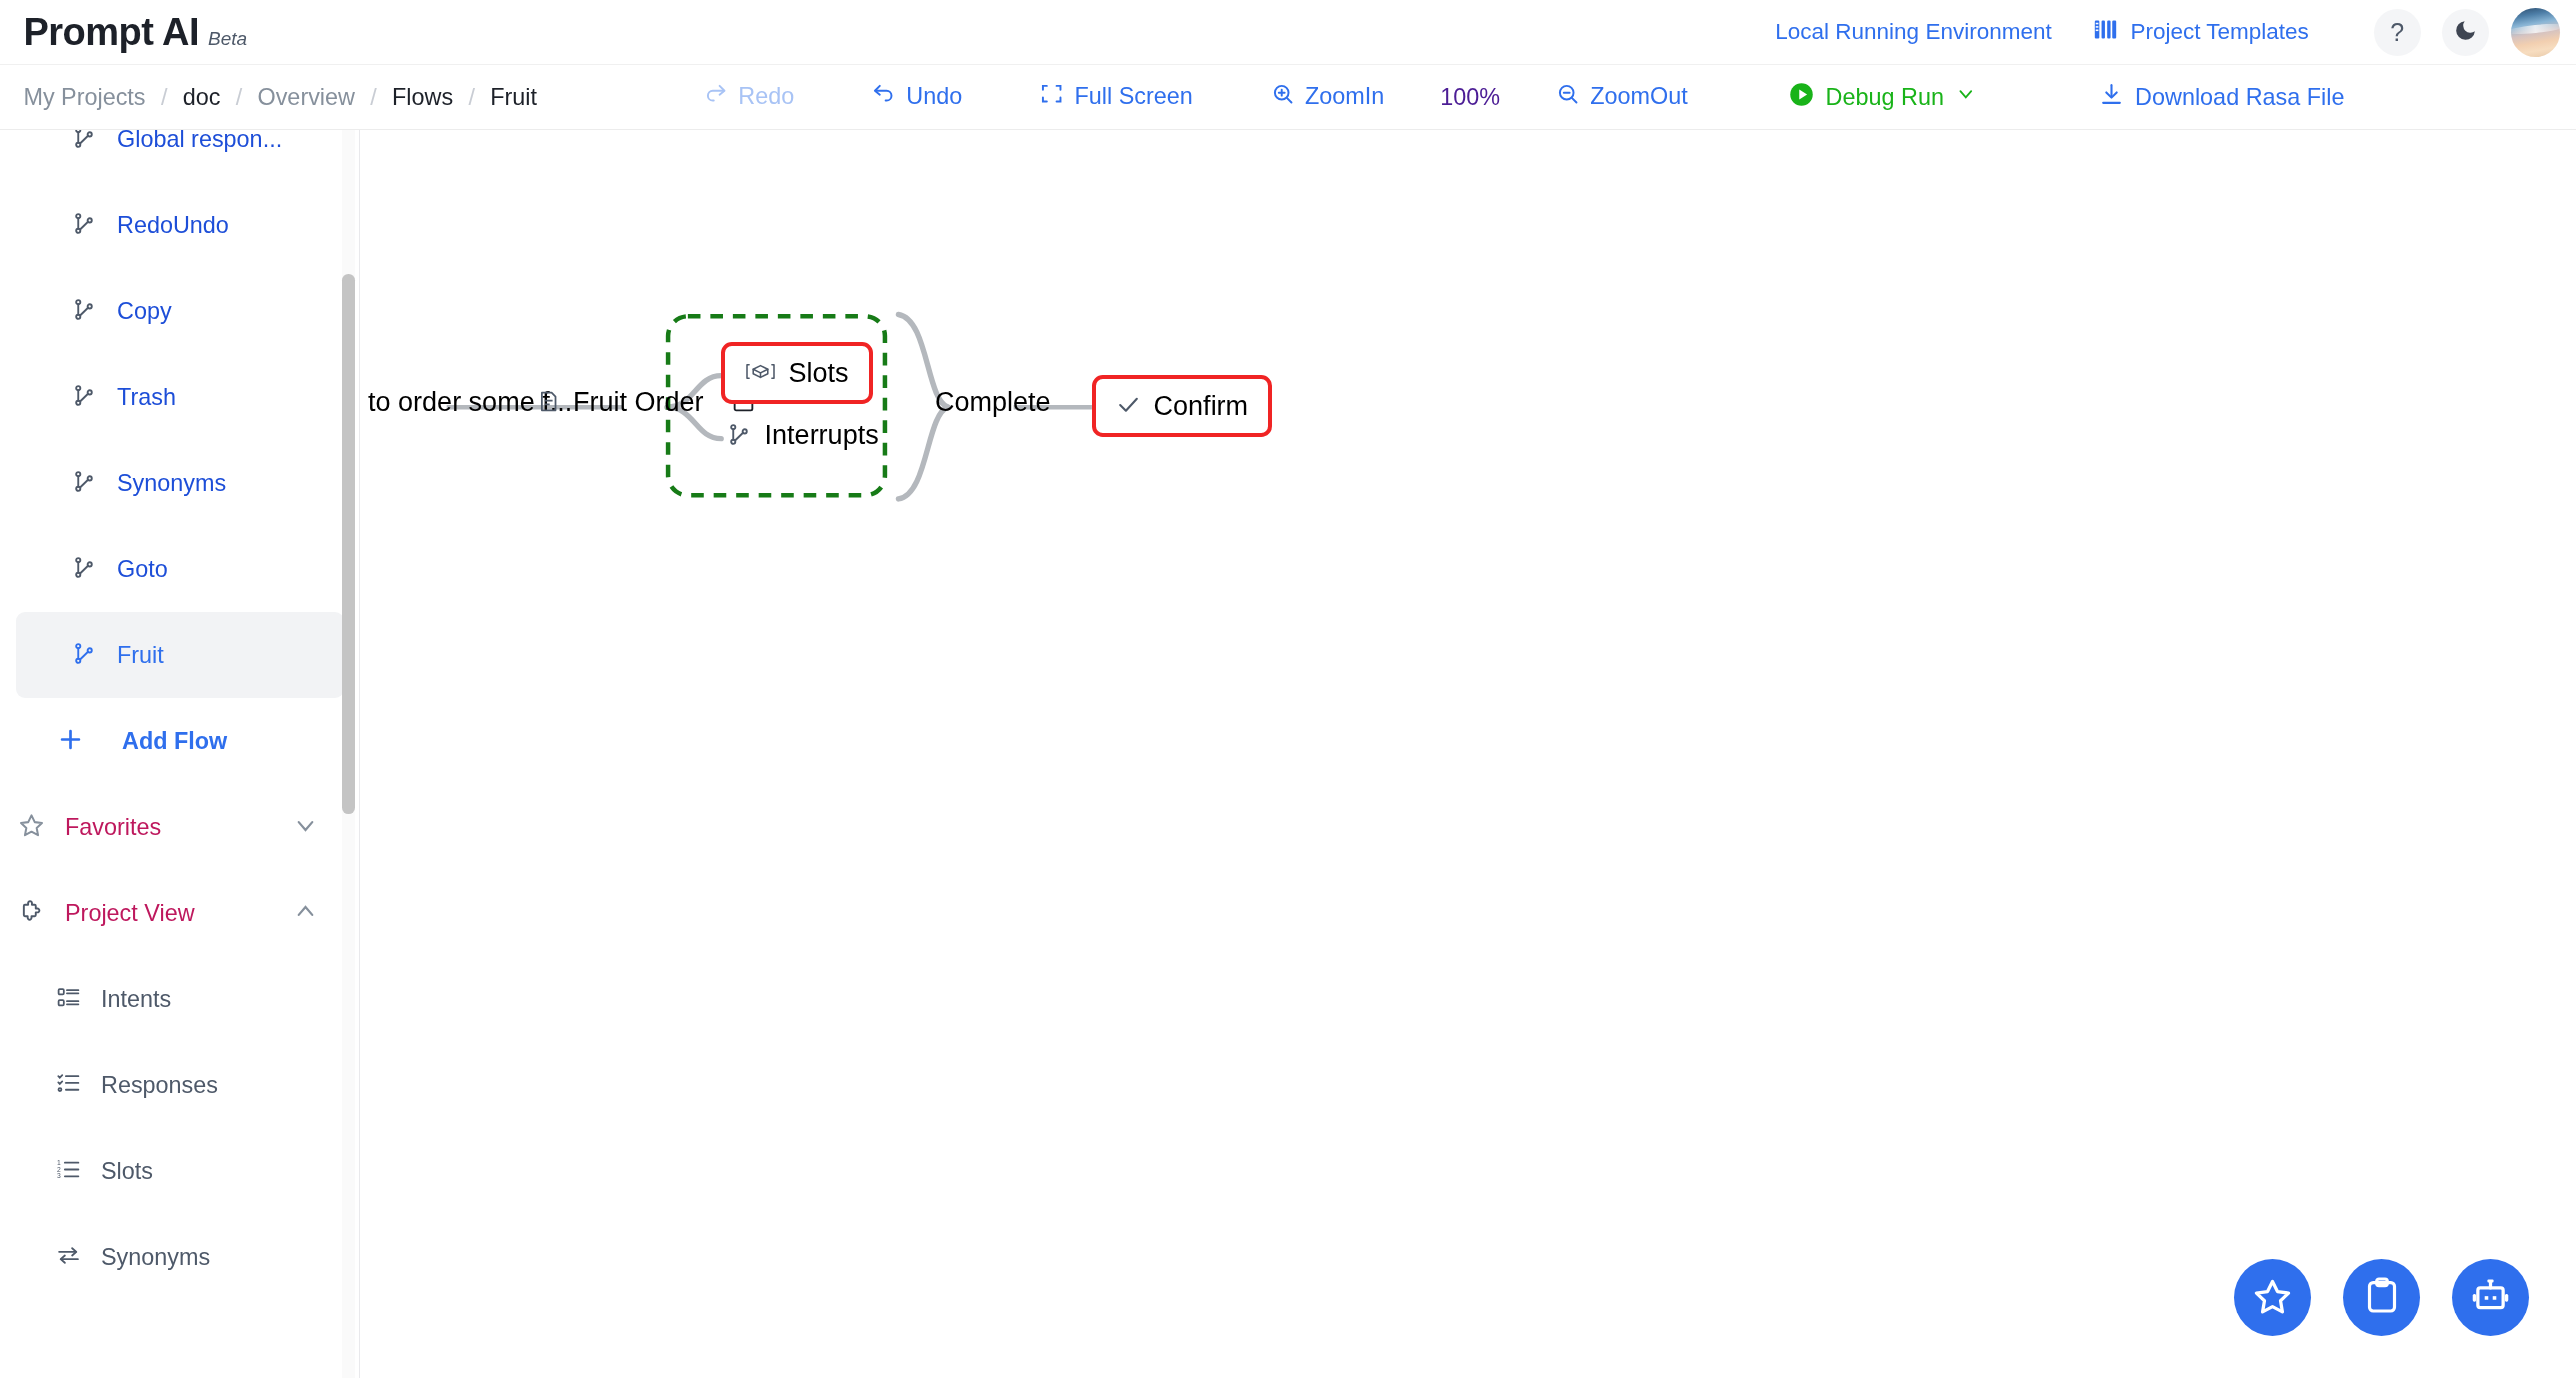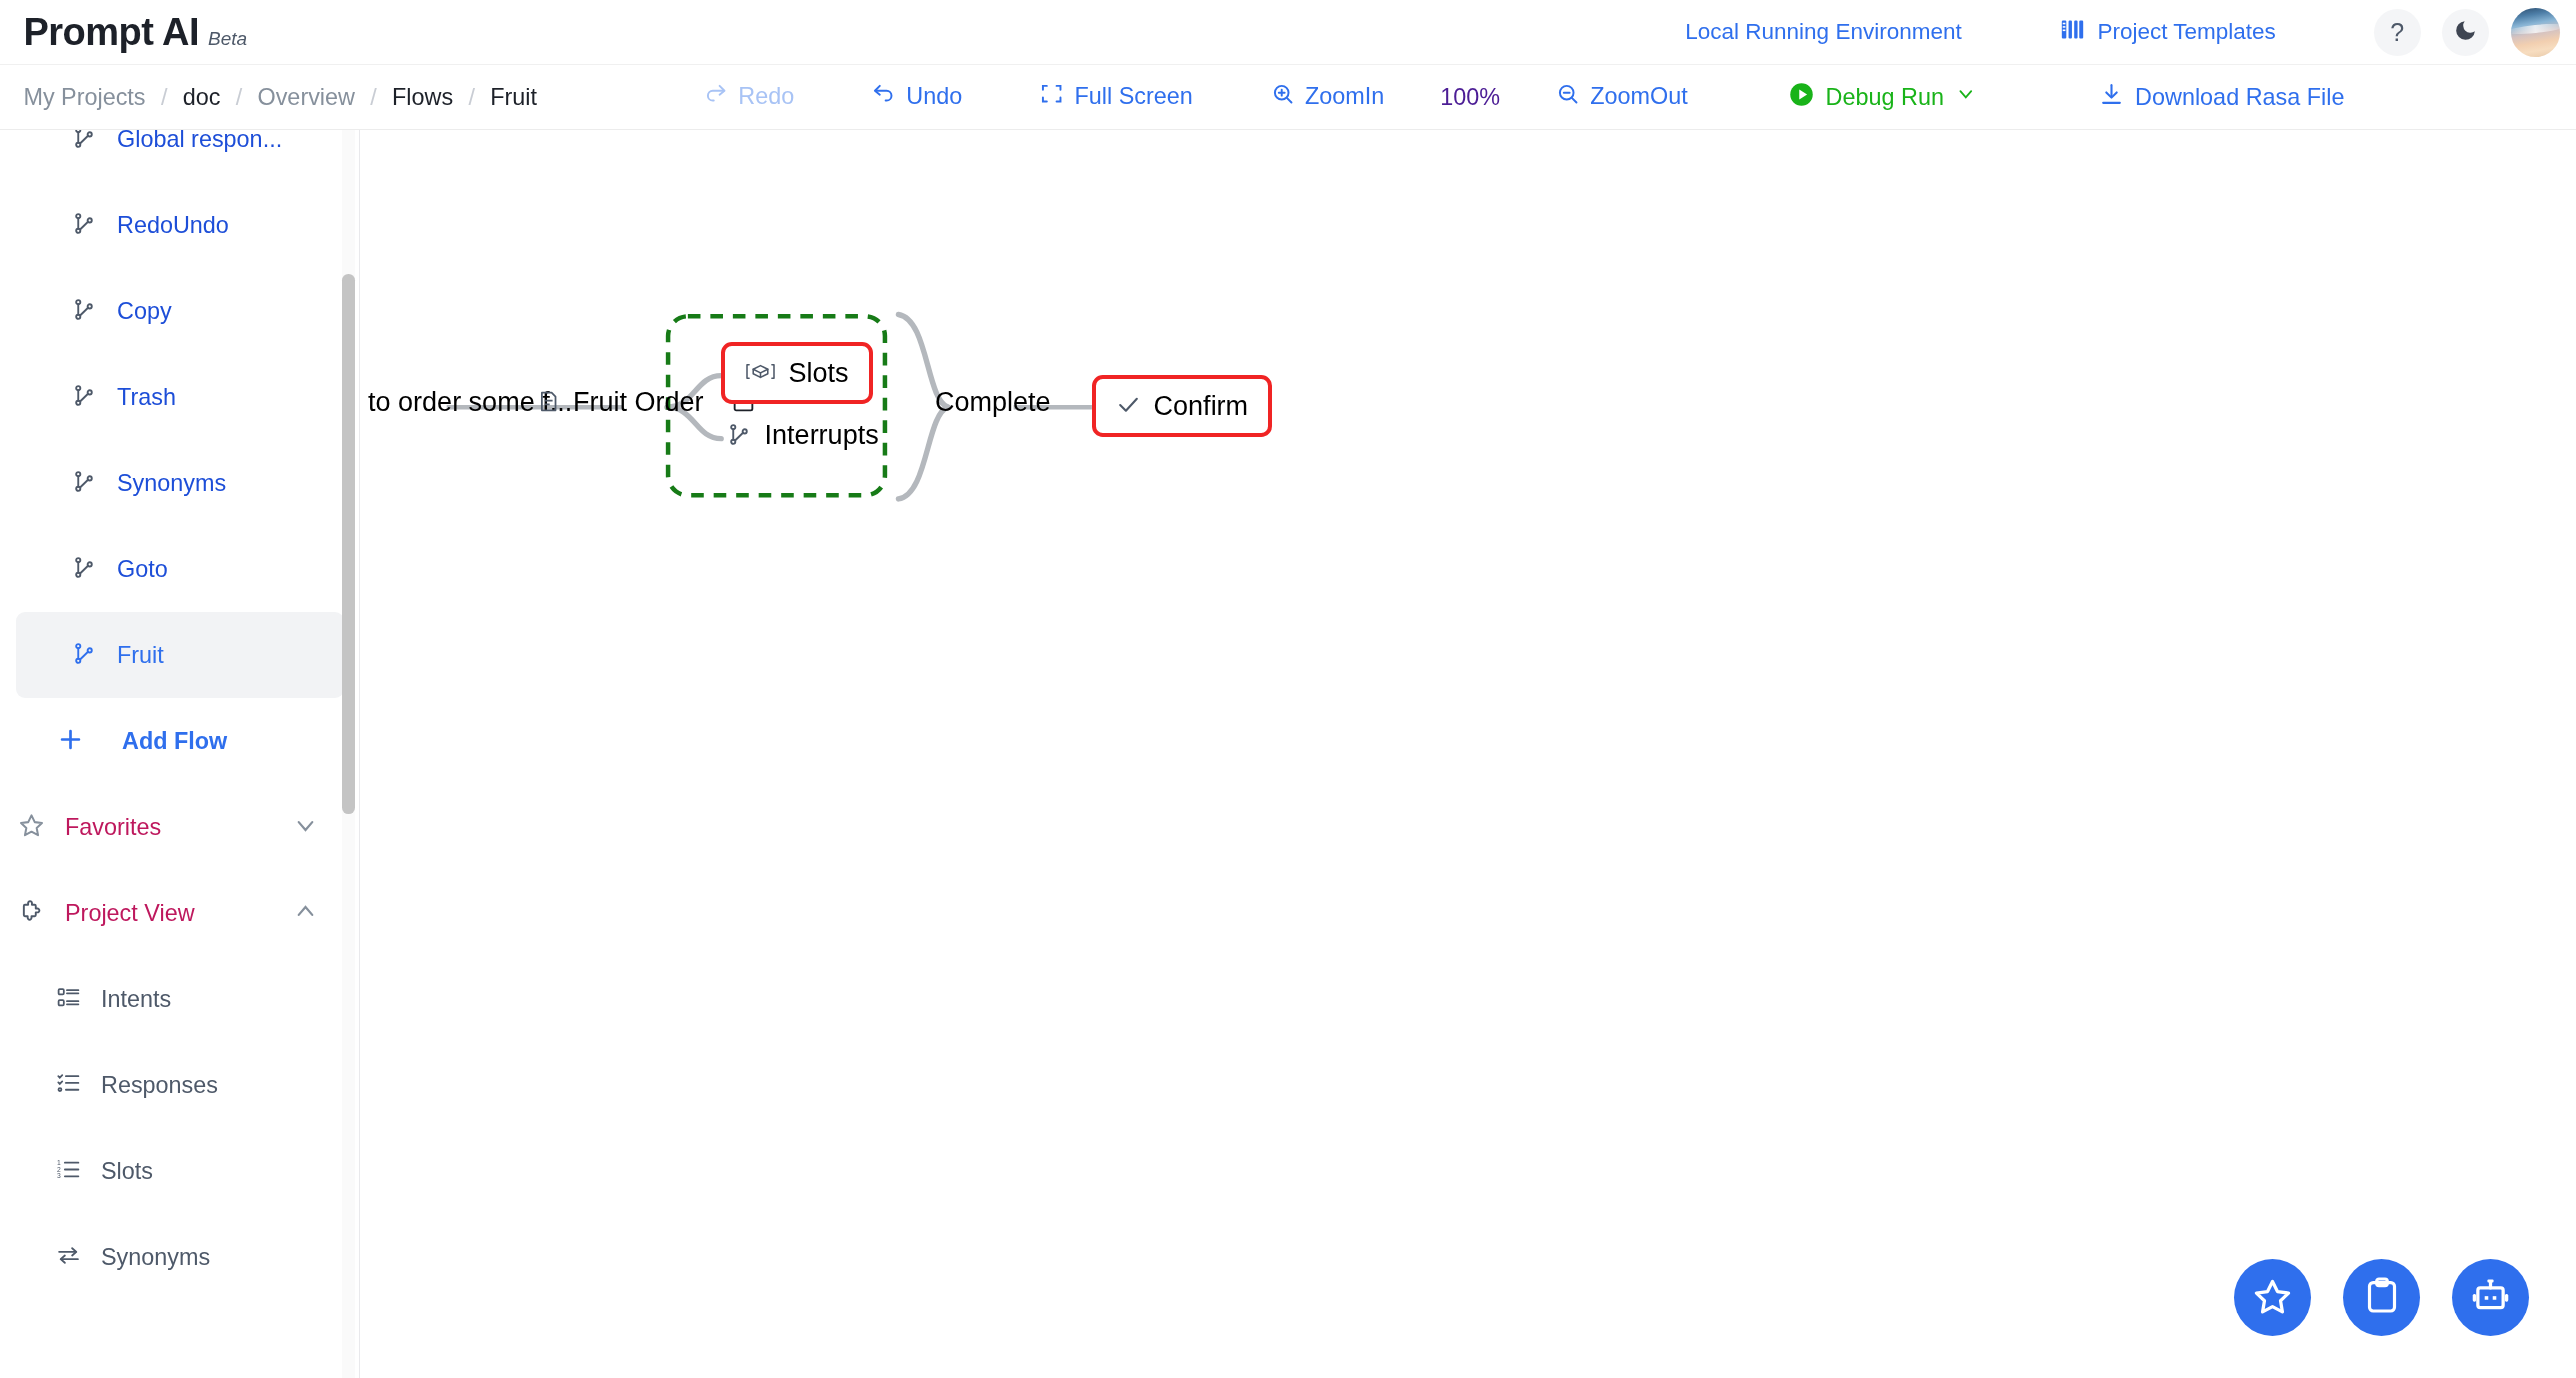--- a/index.html
+++ b/index.html
@@ -28,22 +28,22 @@
     margin-left: 9px; font-weight: 400;
   }
   .header-right {
     margin-left: auto; display: flex; align-items: center;
     padding-right: 16px; gap: 0;
   }
   .hdr-link {
     font-size: 22.5px; color: #2f6fed; white-space: nowrap;
     display: flex; align-items: center; gap: 11.7px; cursor: pointer;
   }
-  .hdr-link.env { margin-right: 97px; }
-  .hdr-link.tpl { margin-right: 98px; }
+  .hdr-link.env { margin-right: 40px; }
+  .hdr-link.tpl { margin-right: 65px; }
   .circ-btn {
     width: 47px; height: 47px; border-radius: 50%;
     background: #f4f5f7; display: flex; align-items: center;
     justify-content: center; cursor: pointer; margin-right: 21.6px;
   }
   .circ-btn.qmark { font-size: 25px; color: #4e5969; }
   .avatar {
     width: 49px; height: 49px; border-radius: 50%;
     background: linear-gradient(170deg,#2a4a6b 0%,#4e7fa8 18%,#8ab6d6 34%,
       #d6c3c0 52%,#f2cfb0 68%,#f7ddc0 82%,#e8c9a8 100%);

